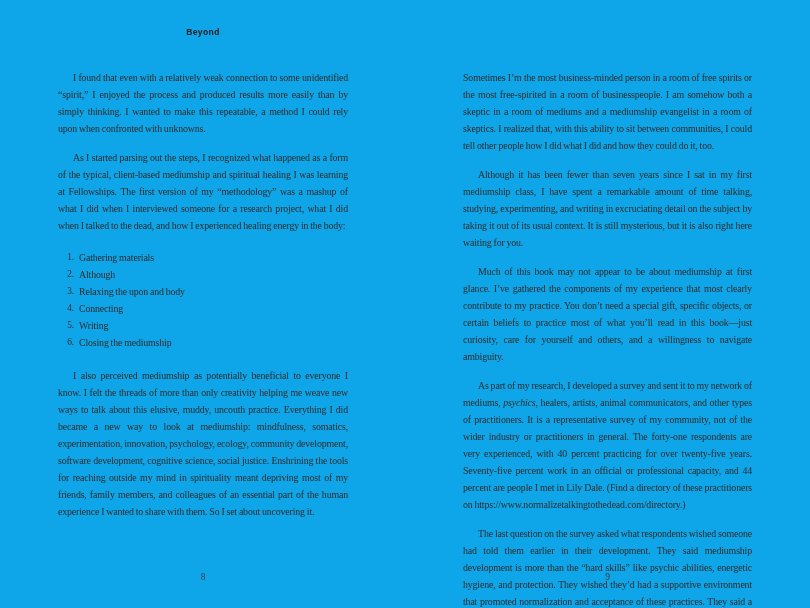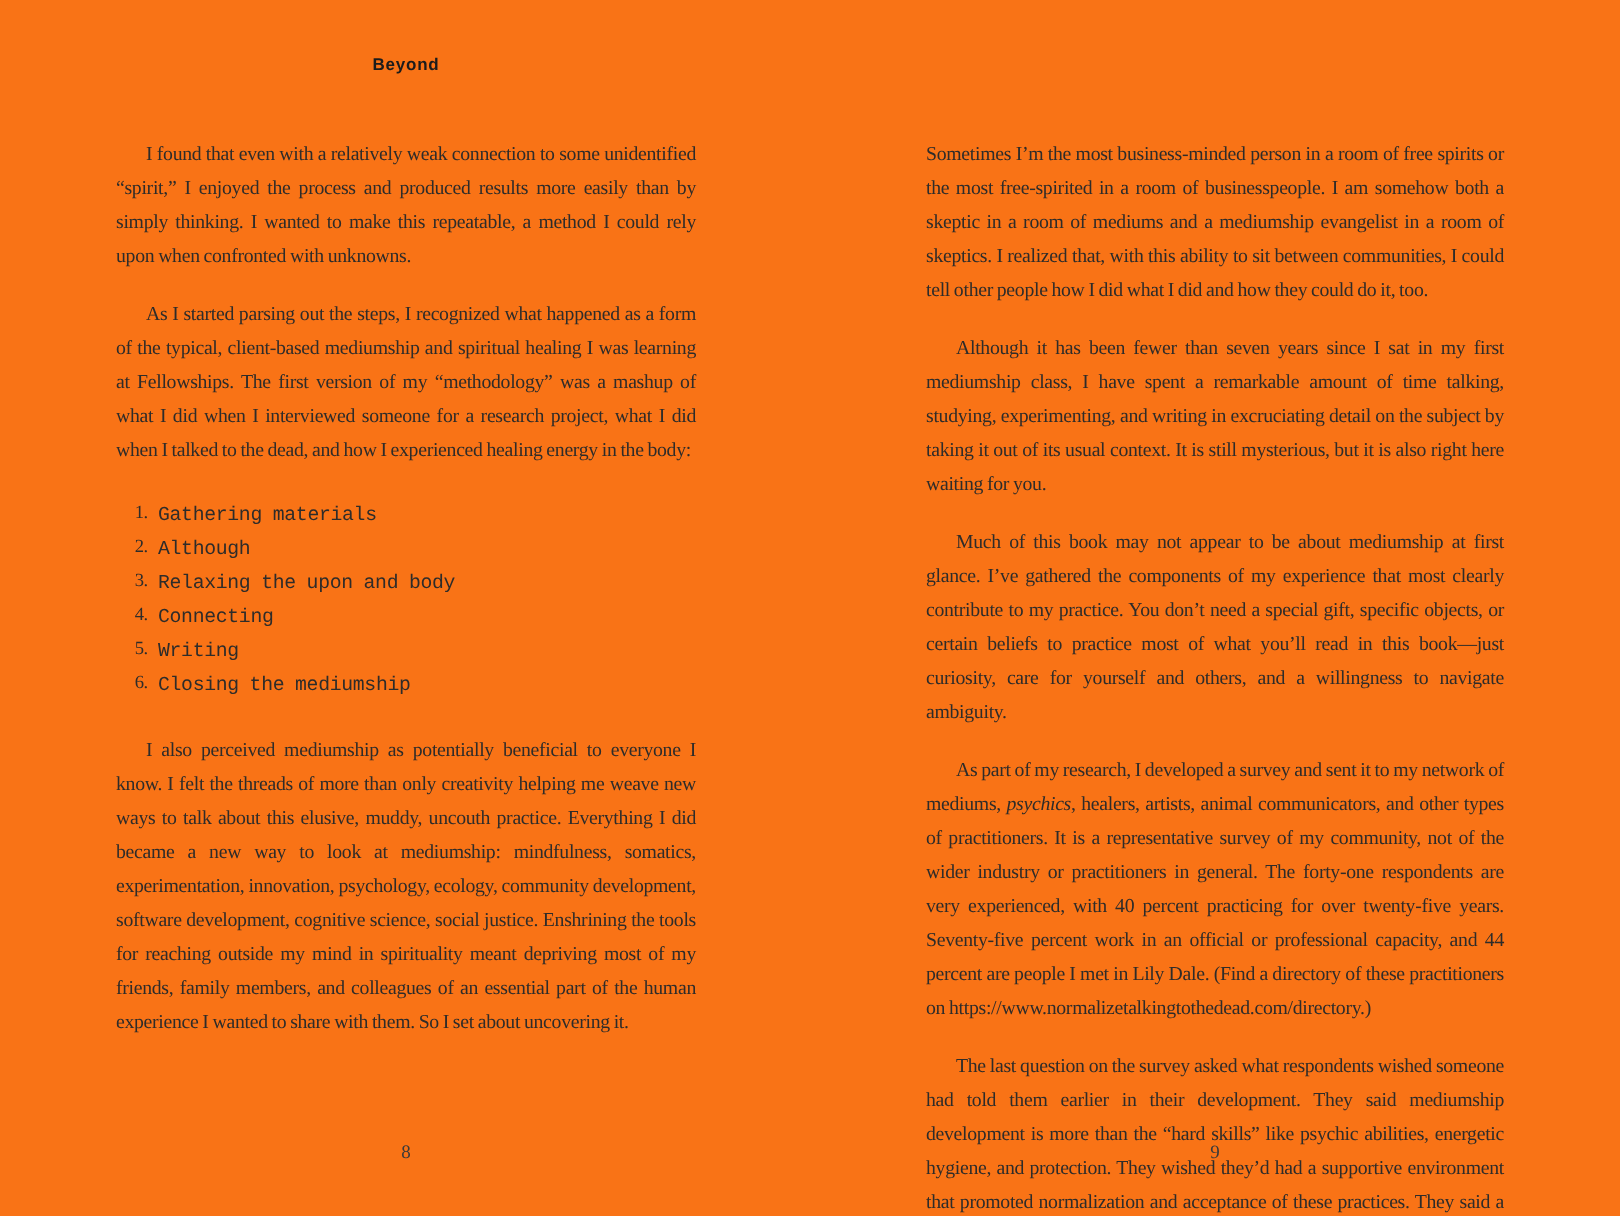--- a/index.html
+++ b/index.html
@@ -4,21 +4,21 @@
 <style>
   html, body {
     margin: 0;
     padding: 0;
     background: #e8e8e8;
   }
   .spread {
     position: relative;
     width: 810px;
     height: 608px;
-    background: #f97316;
+    background: #0ea5e9;
     overflow: hidden;
     font-family: "Liberation Serif", serif;
     color: #2e2c2a;
   }
   .page {
     position: absolute;
     top: 0;
     height: 100%;
   }
   .page-left  { left: 46px;  width: 314px; }
@@ -62,21 +62,21 @@
   .list-row {
     display: flex;
     line-height: 17px;
   }
   .list-num {
     flex: 0 0 11px;
     text-align: right;
     margin-right: 5px;
     font-size: 9.3px;
   }
-  .list-text { flex: 1 1 auto; font-family: Liberation Mono, monospace; }
+  .list-text { flex: 1 1 auto; }
 
   .page-number {
     position: absolute;
     bottom: 26px;
     left: 0;
     width: 100%;
     text-align: center;
     font-size: 9.5px;
     color: #3a3a3a;
   }

